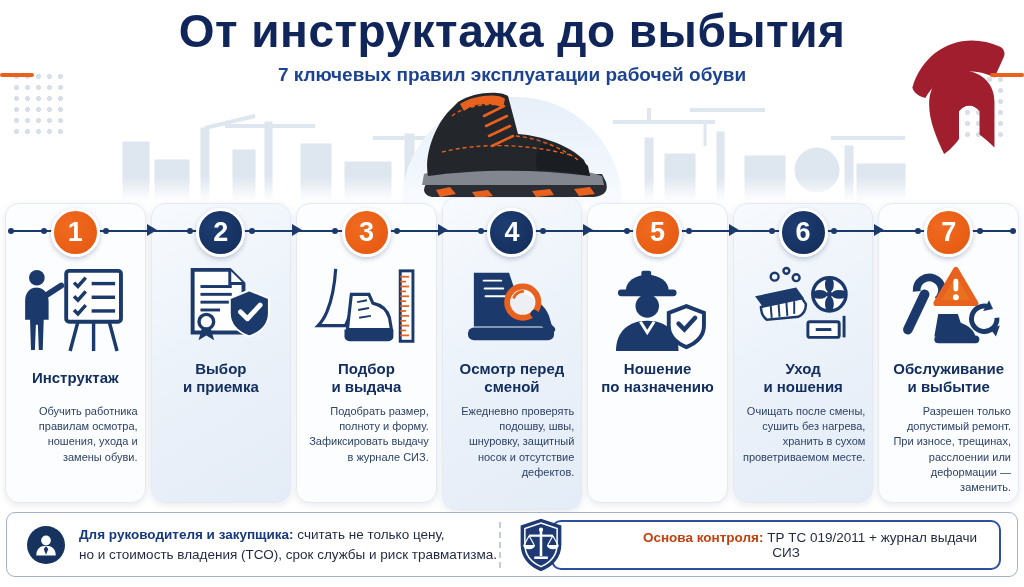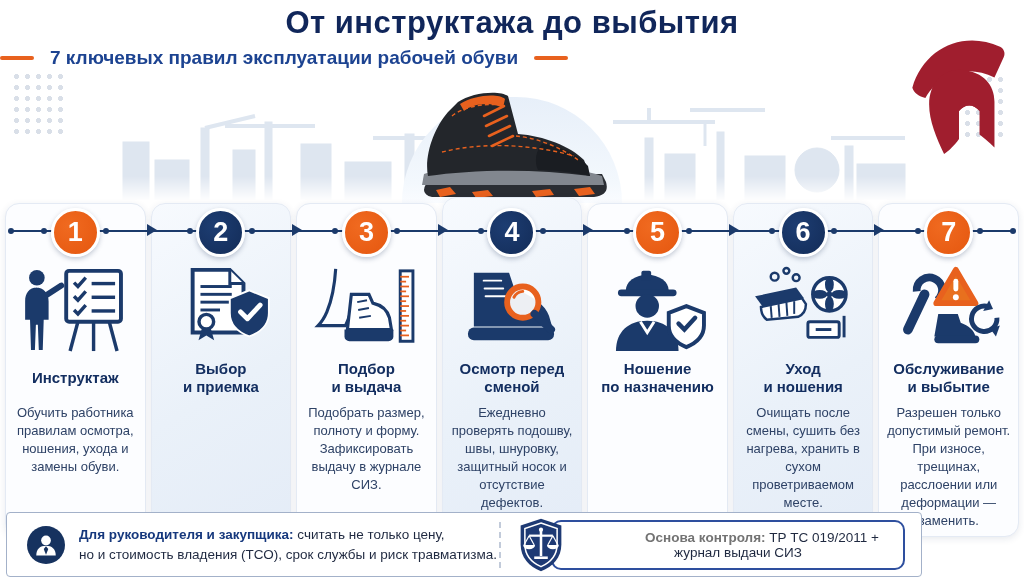--- a/index.html
+++ b/index.html
@@ -5,24 +5,24 @@
   html,body{margin:0;padding:0;}
   body{
     width:1024px;height:587px;position:relative;overflow:hidden;
     background:#ffffff;
     font-family:"Liberation Sans", sans-serif;
     color:#1F2940;
   }
   
   .header{position:absolute;top:6px;left:0;width:100%;text-align:center;z-index:3;}
   .main-title{
-    margin:0;font-size:31px;line-height:1.1;font-weight:bold;
+    margin:0;font-size:46px;line-height:1.1;font-weight:bold;
     color:#10265A;letter-spacing:.5px;
   }
-  .subtitle-row{display:flex;align-items:center;justify-content:flex-start;gap:16px;margin-top:7px;}
+  .subtitle-row{display:flex;align-items:center;justify-content:space-between;gap:16px;margin-top:7px;}
   .dash{width:34px;height:4px;border-radius:2px;background:#E8611E;}
   .subtitle{margin:0;font-size:19px;font-weight:bold;color:#1C4391;}
   
   .dots{
     position:absolute;z-index:0;
     background-image:radial-gradient(#D9DFE8 2.4px, transparent 2.6px);
     background-size:11px 11px;
   }
   .dots-left{left:11px;top:71px;width:57px;height:66px;}
   .dots-right{left:962px;top:74px;width:46px;height:68px;}
@@ -73,42 +73,42 @@
     box-shadow:0 2px 5px rgba(20,40,80,.25);
   }
   .circle.orange{background:radial-gradient(circle at 35% 35%, #F06A20, #E5570F);}
   .circle.navy{background:radial-gradient(circle at 35% 35%, #1D3D72, #132C58);}
   .icon-wrap{height:96px;display:flex;align-items:center;justify-content:center;margin-top:4px;}
   .card-title{
     margin:2px 0 0 0;font-size:15px;line-height:1.22;font-weight:bold;
     color:#132E60;white-space:pre-line;min-height:38px;
     display:flex;align-items:center;justify-content:center;
   }
-  .card-desc{margin:7px 0 0 0;font-size:13px;line-height:1.38;color:#2E4266;}
+  .card-desc{margin:7px 0 0 0;font-size:11px;line-height:1.38;color:#2E4266;text-align:right;}
   
   .footer{
-    position:absolute;left:6px;top:512px;width:916px;height:65px;box-sizing:border-box;
-    border:1.5px solid #A3B1C9;border-radius:4px;background:#fff;
+    position:absolute;left:6px;top:512px;width:1012px;height:65px;box-sizing:border-box;
+    border:1.5px solid #A3B1C9;border-radius:9px;background:#fff;
     display:flex;align-items:center;z-index:2;
   }
   .f-left{flex:0 0 492px;display:flex;align-items:center;gap:14px;padding-left:20px;box-sizing:border-box;}
   .f-circle{
     flex:0 0 38px;width:38px;height:38px;border-radius:50%;
     background:#16325F;display:flex;align-items:center;justify-content:center;
   }
   .f-text{margin:0;font-size:13.5px;line-height:1.45;color:#1F2940;}
   .f-text b{color:#16387D;}
   .f-divider{width:0;height:46px;border-left:2px dashed #C2CBDA;}
   .f-right{flex:1;display:flex;align-items:center;padding:0 16px 0 14px;position:relative;}
   .f-shield{flex:0 0 52px;width:52px;height:56px;position:relative;z-index:1;}
   .f-pill{
     flex:1;margin-left:-16px;border:2px solid #2E4F9E;border-radius:10px;
     padding:8px 8px 8px 28px;font-size:13.5px;text-align:center;color:#1F2940;
   }
-  .f-pill b{color:#737373;margin-left:48px;}
+  .f-pill b{color:#c2410c;margin-left:48px;}
 </style>
 </head>
 <body>
 
 <div class="dots dots-left"></div>
 <div class="dots dots-right"></div>
 
 <div class="header">
   <h1 class="main-title">От инструктажа до выбытия</h1>
   <div class="subtitle-row">

